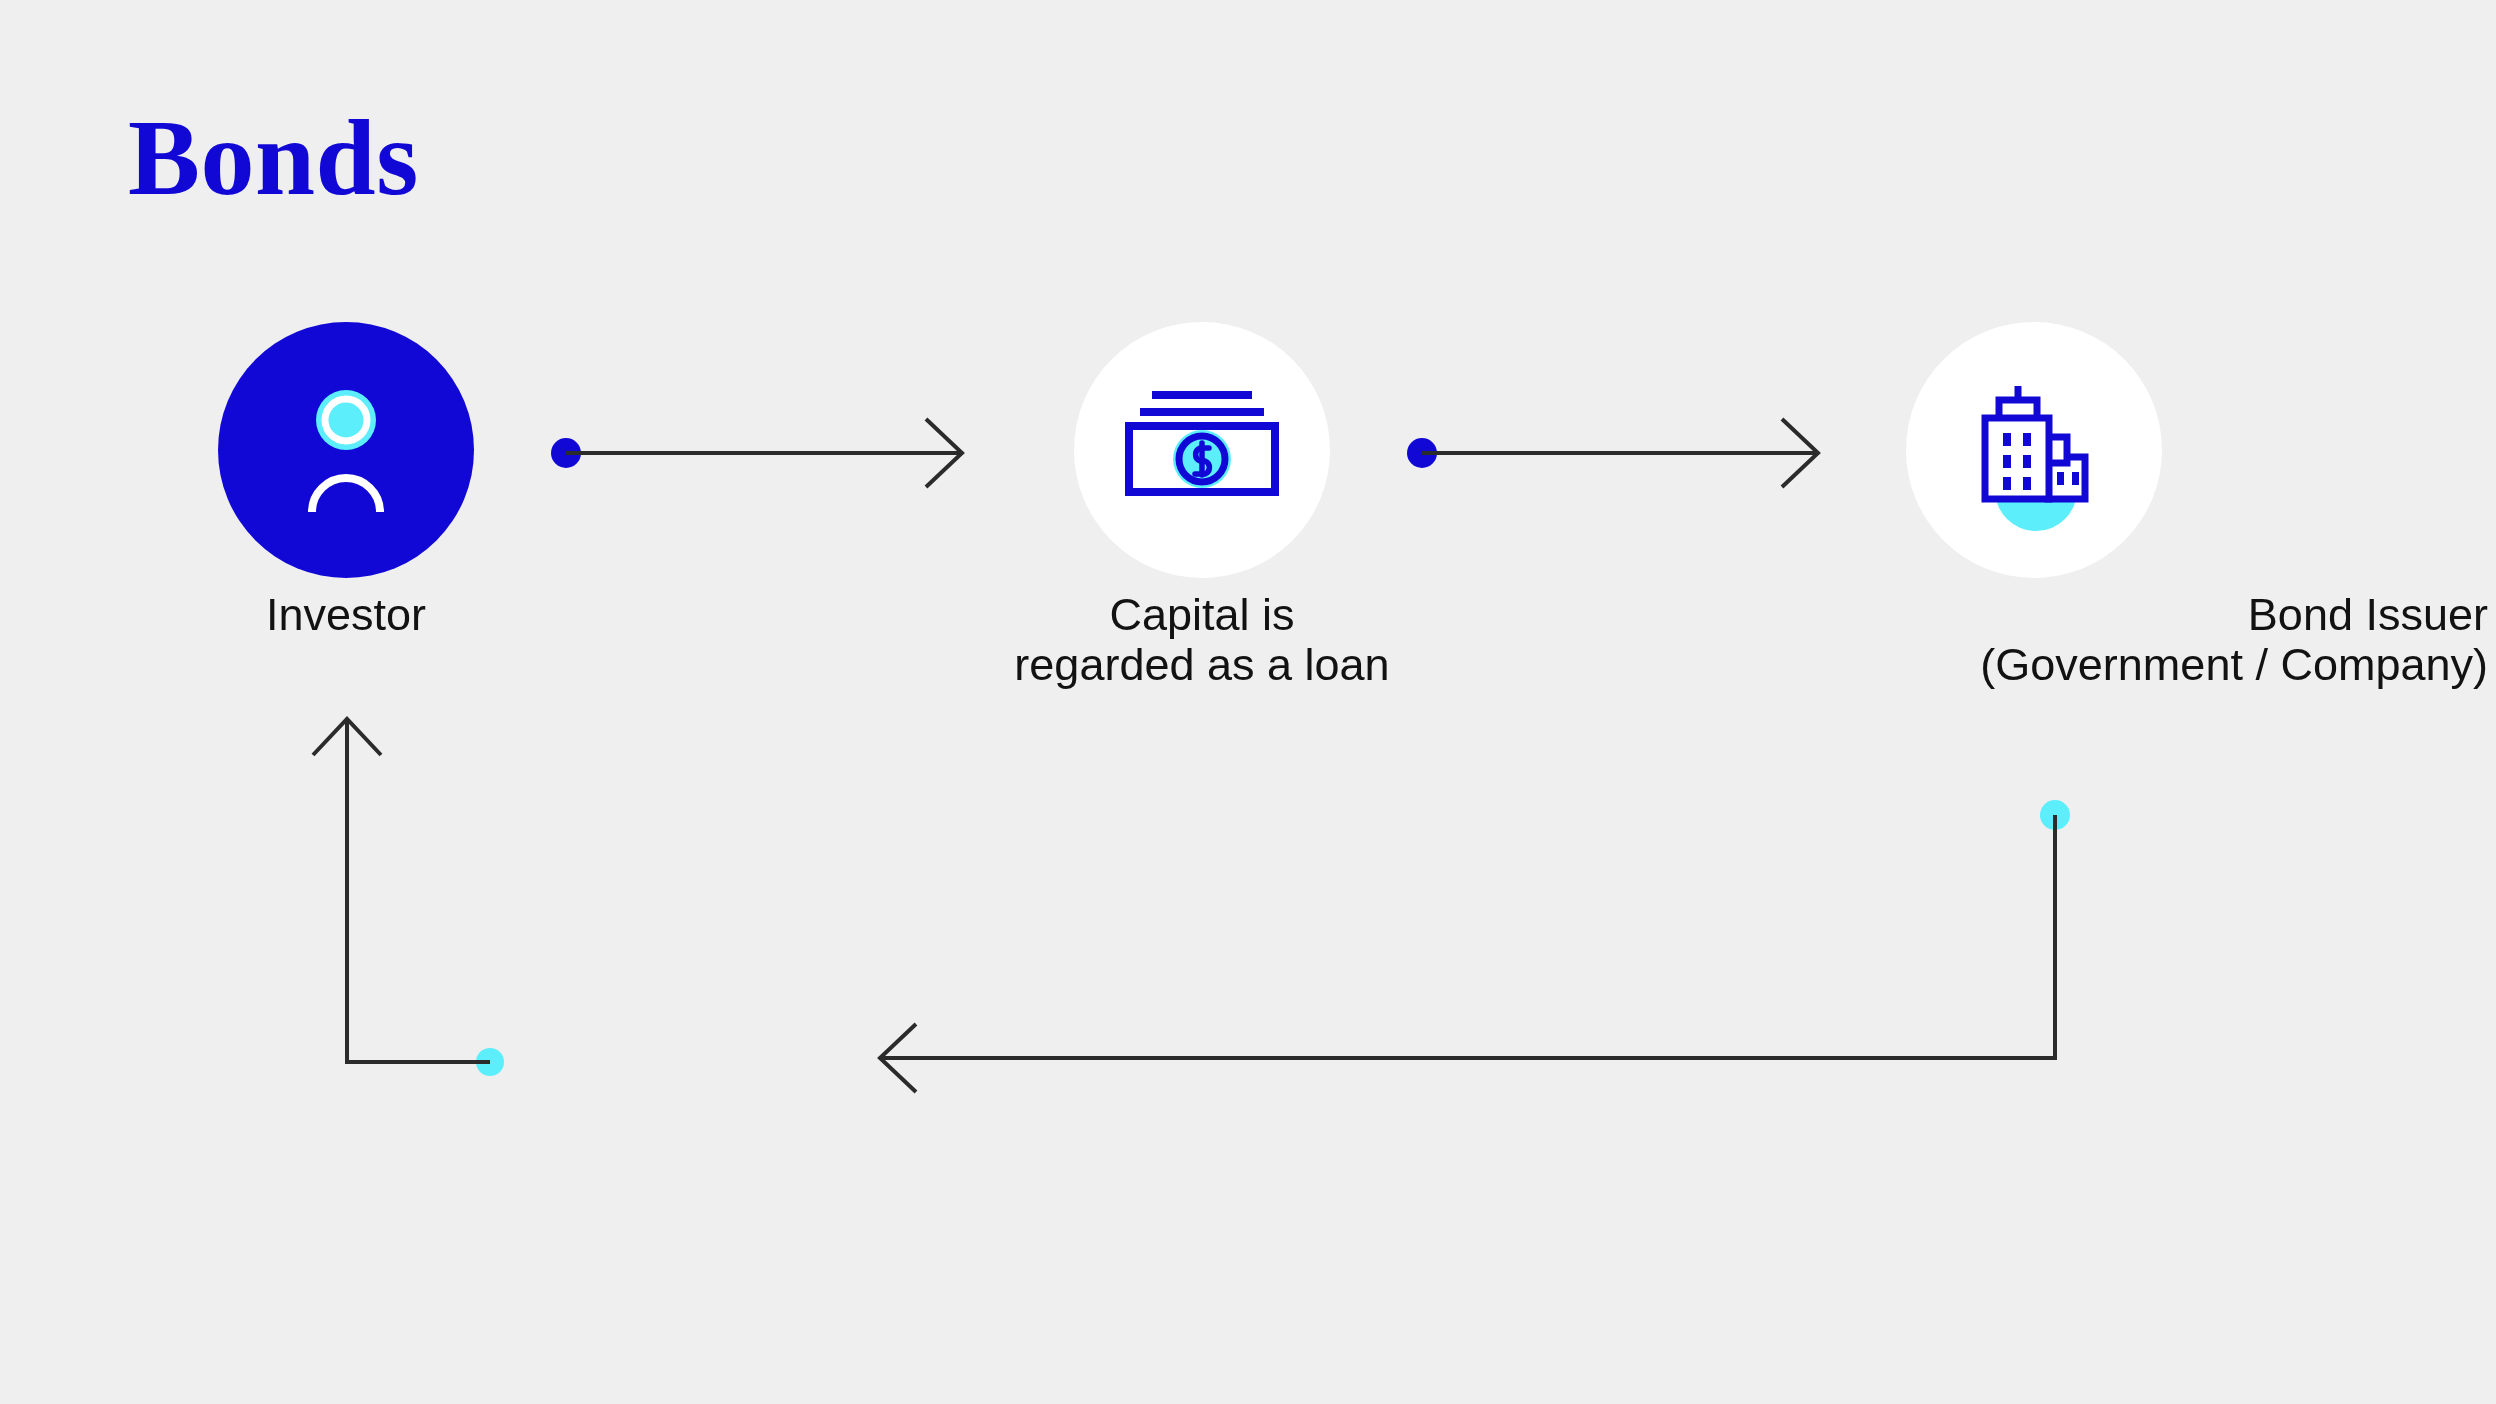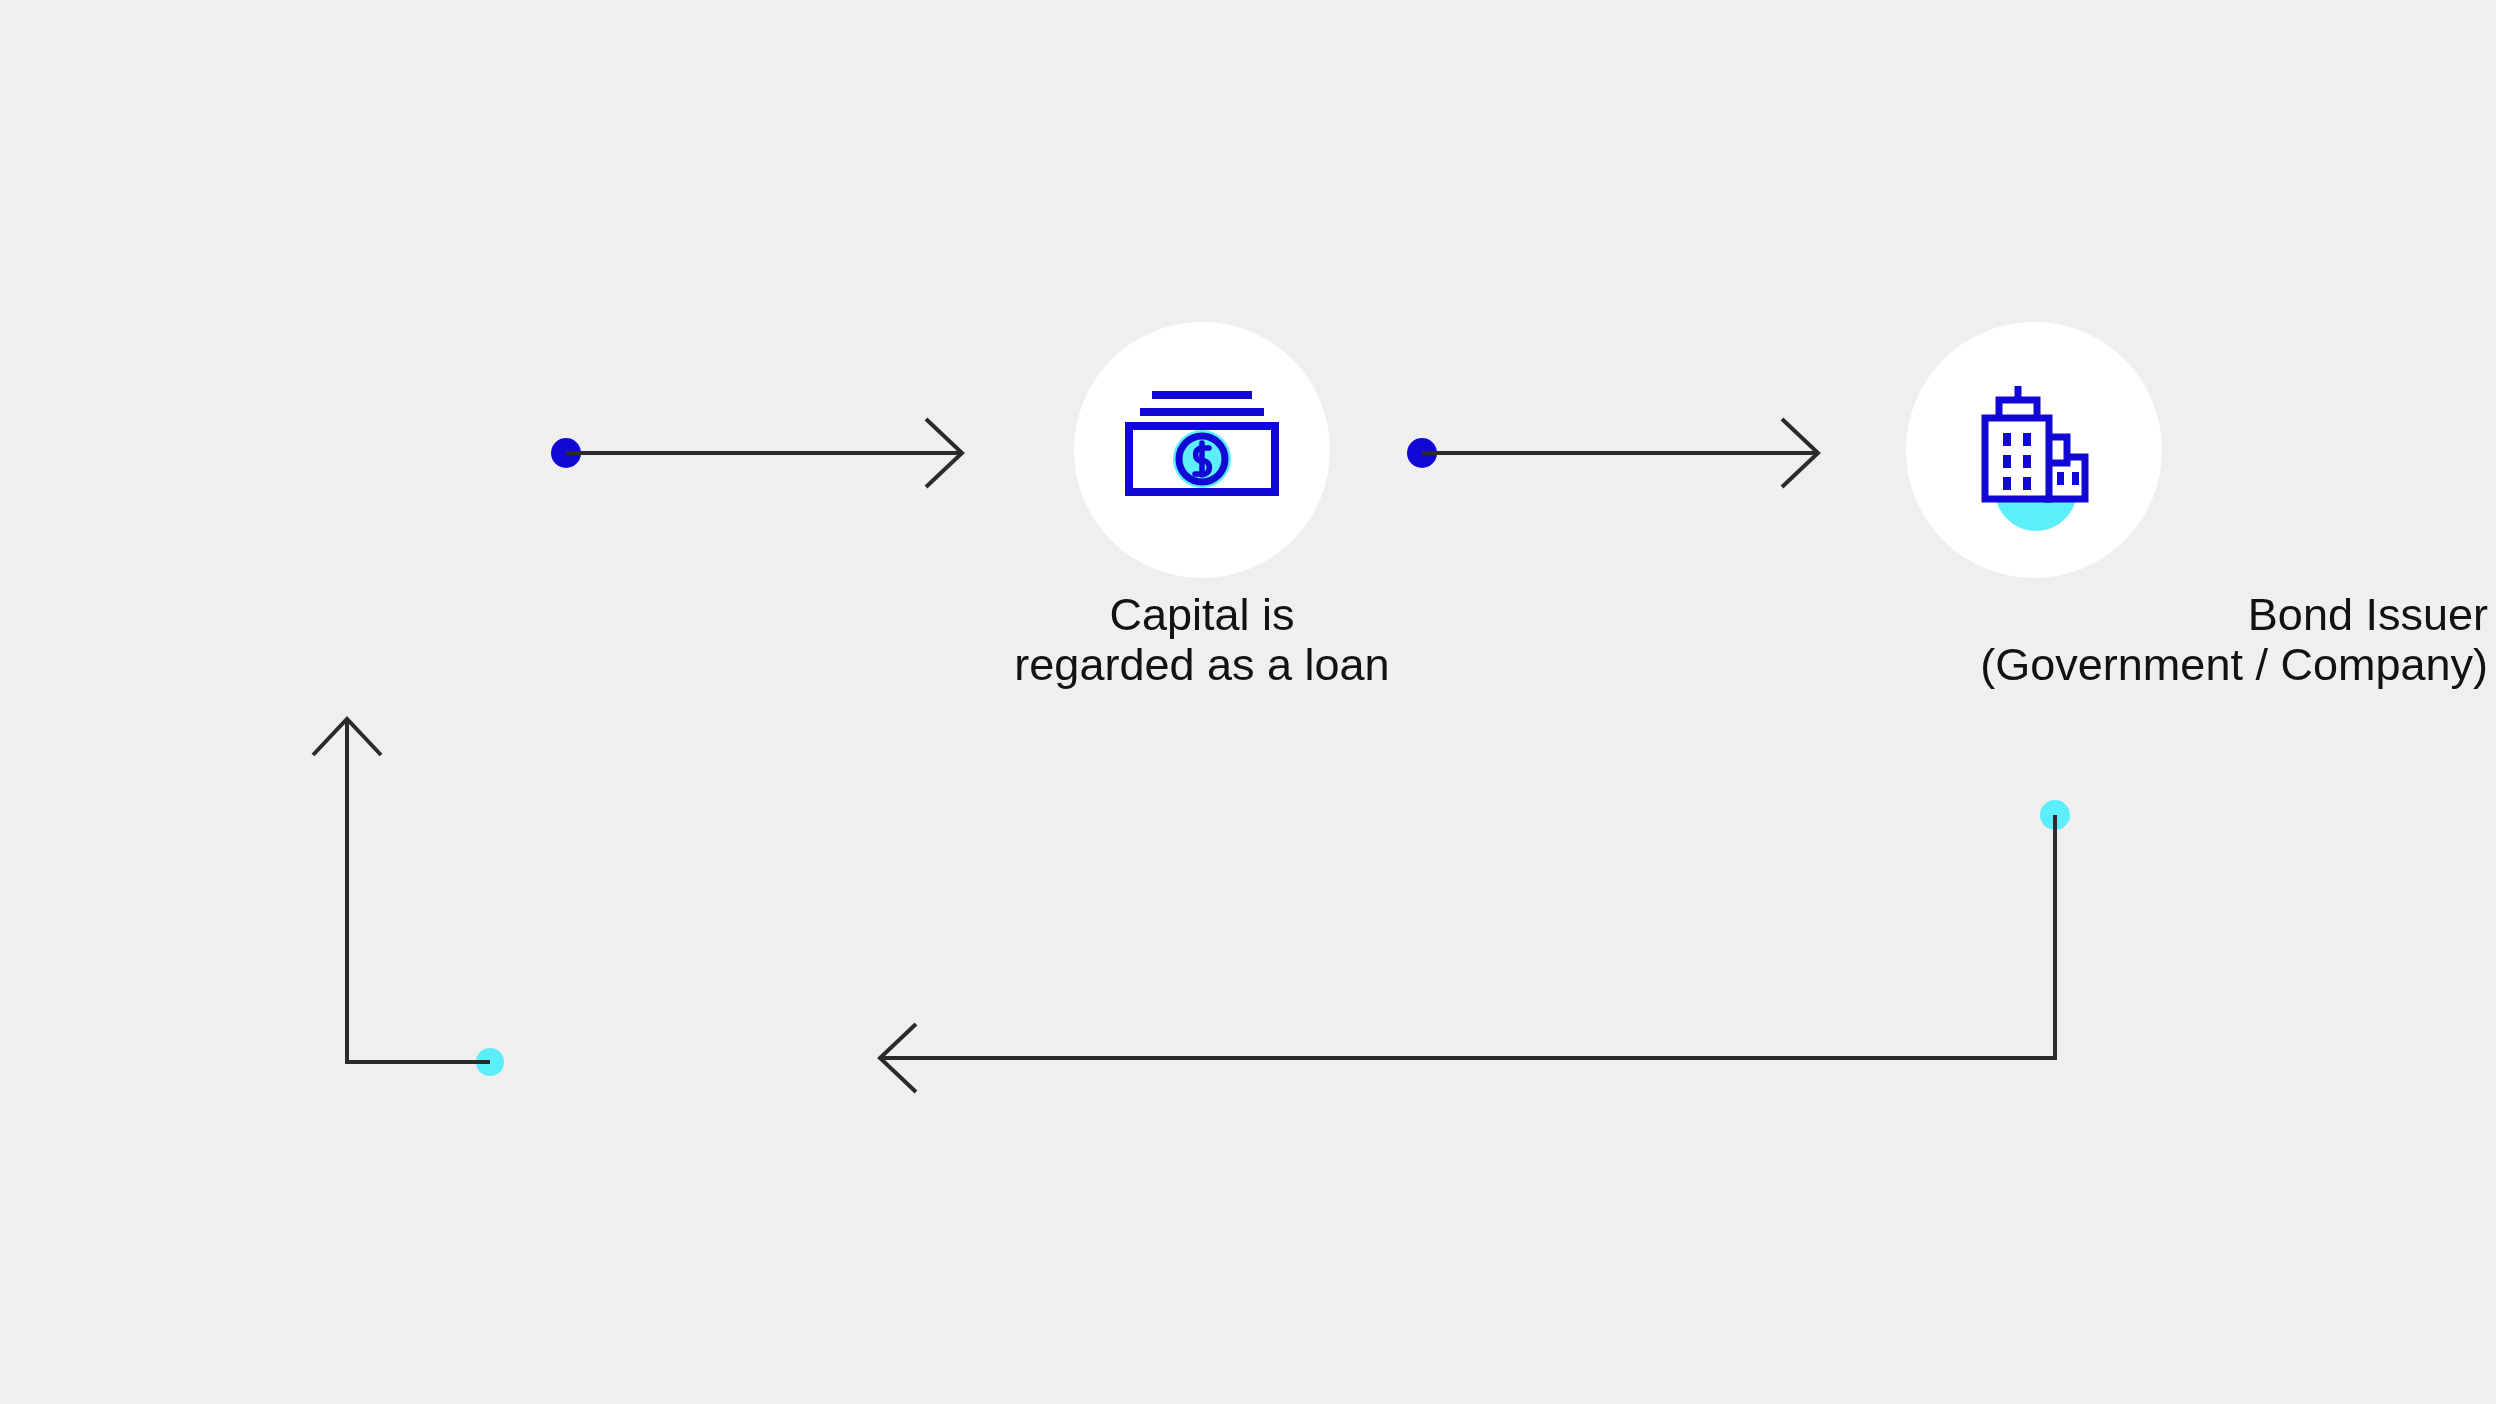--- a/index.html
+++ b/index.html
@@ -82,20 +82,21 @@
   
   #node-interest { left: 570px; top: 912px; width: 256px; height: 256px; }
   #node-interest .node-circle { left:0; top:0; width:256px; height:256px; background:#5ceefb; }
   #label-interest { left: 460px; top: 220px; width: 760px; }
 </style>
 </head>
 <body>
 
 <div id="stage">
 
+  <div id="title">Bonds</div>
 
   <svg id="connectors" viewBox="0 0 2496 1404" xmlns="http://www.w3.org/2000/svg">
 
     <g>
       <circle cx="566" cy="453" r="15" fill="#1208d6"></circle>
       <line x1="566" y1="453" x2="962" y2="453" stroke="#2b2b2b" stroke-width="4"></line>
       <polyline points="926,419 962,453 926,487" fill="none" stroke="#2b2b2b" stroke-width="4" stroke-linecap="butt" stroke-linejoin="miter"></polyline>
     </g>
 
     <g>
@@ -110,20 +111,30 @@
       <polyline points="916,1024 880,1058 916,1092" fill="none" stroke="#2b2b2b" stroke-width="4" stroke-linecap="butt" stroke-linejoin="miter"></polyline>
     </g>
 
     <g>
       <circle cx="490" cy="1062" r="14" fill="#5ceefb"></circle>
       <polyline points="490,1062 347,1062 347,719" fill="none" stroke="#2b2b2b" stroke-width="4" stroke-linecap="butt" stroke-linejoin="miter"></polyline>
       <polyline points="313,755 347,719 381,755" fill="none" stroke="#2b2b2b" stroke-width="4" stroke-linecap="butt" stroke-linejoin="miter"></polyline>
     </g>
   </svg>
 
+  <div class="node" id="node-investor">
+    <span class="node-circle"></span>
+    <svg class="node-icon" width="256" height="256" viewBox="0 0 256 256" xmlns="http://www.w3.org/2000/svg">
+      <circle cx="128" cy="98" r="30" fill="#5ceefb"></circle>
+      <circle cx="128" cy="98" r="21" fill="none" stroke="#ffffff" stroke-width="7"></circle>
+      <path d="M 94 190 A 34 34 0 0 1 162 190 L 162 188" fill="none" stroke="#ffffff" stroke-width="8" stroke-linecap="butt"></path>
+      <line x1="94" y1="188" x2="94" y2="189" stroke="#ffffff" stroke-width="8"></line>
+    </svg>
+    <div class="node-label" id="label-investor">Investor</div>
+  </div>
 
   <div class="node" id="node-capital">
     <span class="node-circle"></span>
     <svg class="node-icon" width="256" height="256" viewBox="0 0 256 256" xmlns="http://www.w3.org/2000/svg">
 
       <rect x="78" y="69" width="100" height="8" fill="#1208d6"></rect>
       <rect x="66" y="86" width="124" height="8" fill="#1208d6"></rect>
 
       <rect x="55" y="104" width="146" height="66" fill="#ffffff" stroke="#1208d6" stroke-width="8"></rect>
 

